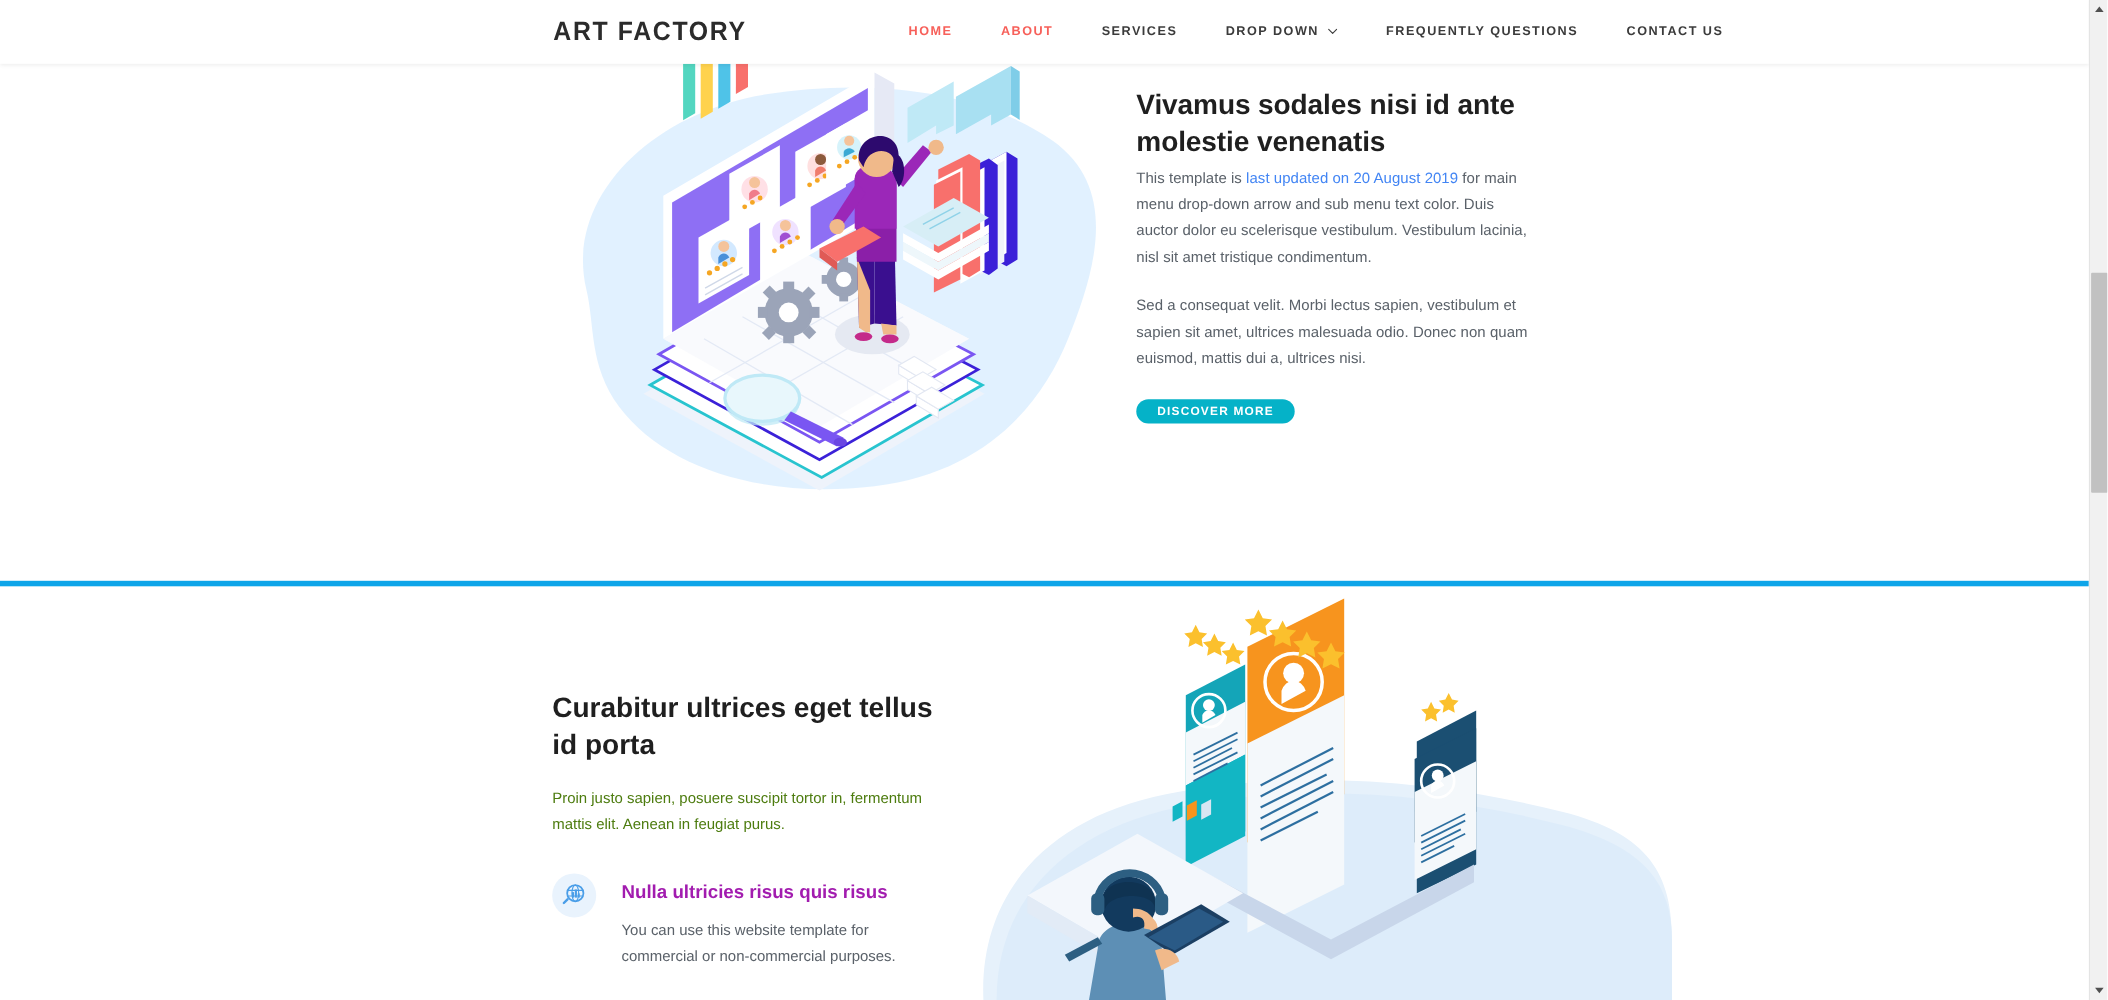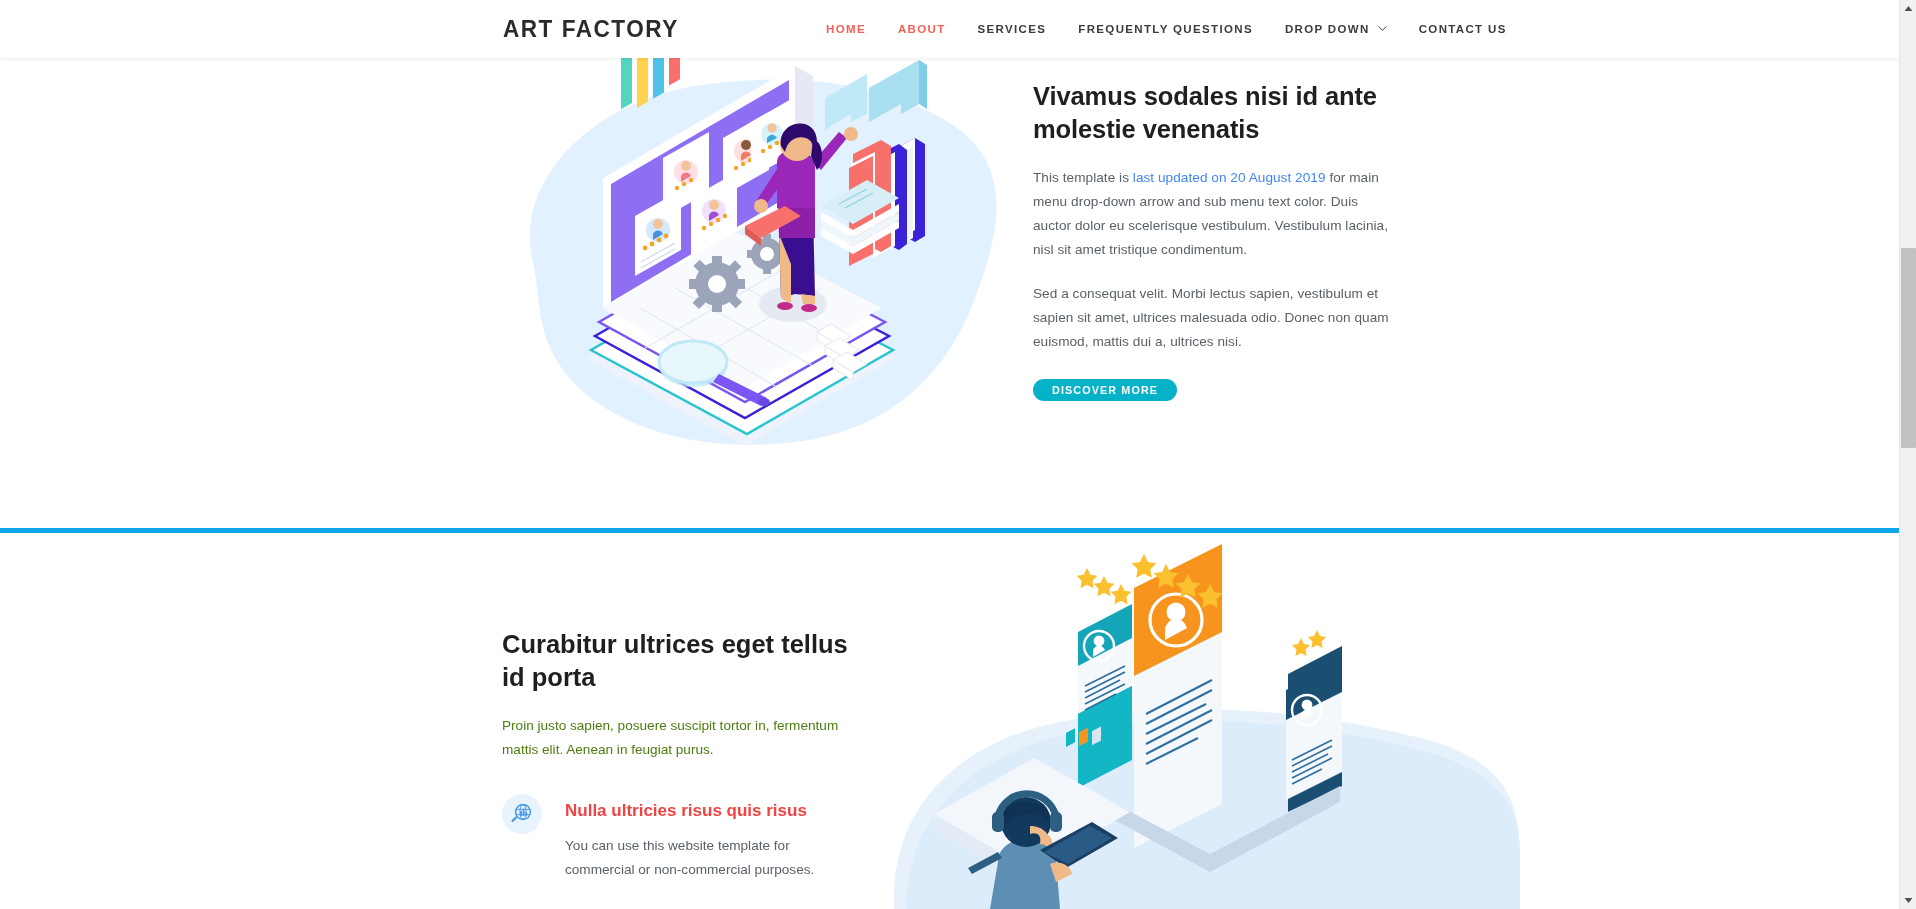--- a/index.html
+++ b/index.html
@@ -61,21 +61,21 @@
     white-space: nowrap;
   }
 
   .main-nav {
     position: absolute;
     left: 810px;
     top: 0;
     height: 58px;
     display: flex;
     align-items: center;
-    gap: 0px;
+    gap: 12px;
   }
 
   .nav-item {
     position: relative;
     display: flex;
     align-items: center;
     height: 58px;
     padding: 0 16px;
     font-size: 11.5px;
     font-weight: 700;
@@ -123,21 +123,21 @@
 
   .hero-title {
     font-size: 25.5px;
     line-height: 33px;
     font-weight: 700;
     color: #1f1f1f;
     letter-spacing: -0.1px;
   }
 
   .body-text {
-    margin-top: 20px;
+    margin-top: 4px;
     font-size: 13.6px;
     line-height: 24px;
     color: #5a6169;
     letter-spacing: 0.05px;
   }
   .body-text + .body-text { margin-top: 20px; }
 
   .inline-link {
     color: #4285f4;
     text-decoration: none;
@@ -212,21 +212,21 @@
     display: flex;
     align-items: center;
     justify-content: center;
   }
   .feature-icon svg { display: block; }
 
   .feature-title {
     font-size: 17px;
     line-height: 22px;
     font-weight: 700;
-    color: #ef4444;
+    color: #a21caf;
     padding-top: 6px;
   }
 
   .feature-desc {
     margin-top: 12px;
     font-size: 13.6px;
     line-height: 24px;
     color: #5a6169;
     max-width: 300px;
   }
@@ -291,30 +291,30 @@
 
           <a class="nav-item is-active">
             <span>ABOUT</span>
           </a>
 
           <a class="nav-item">
             <span>SERVICES</span>
           </a>
 
           <a class="nav-item">
-            <span>FREQUENTLY QUESTIONS</span>
-          </a>
-
-          <a class="nav-item">
             <span>DROP DOWN</span>
             <span class="caret">
               <svg width="9" height="9" viewBox="0 0 10 10">
                 <path d="M1 3 L5 7 L9 3" fill="none" stroke="#3b3b3b" stroke-width="1.1" stroke-linecap="round" stroke-linejoin="round"></path>
               </svg>
             </span>
+          </a>
+
+          <a class="nav-item">
+            <span>FREQUENTLY QUESTIONS</span>
           </a>
 
           <a class="nav-item">
             <span>CONTACT US</span>
           </a>
 
         </nav>
       </div>
     </header>
 

